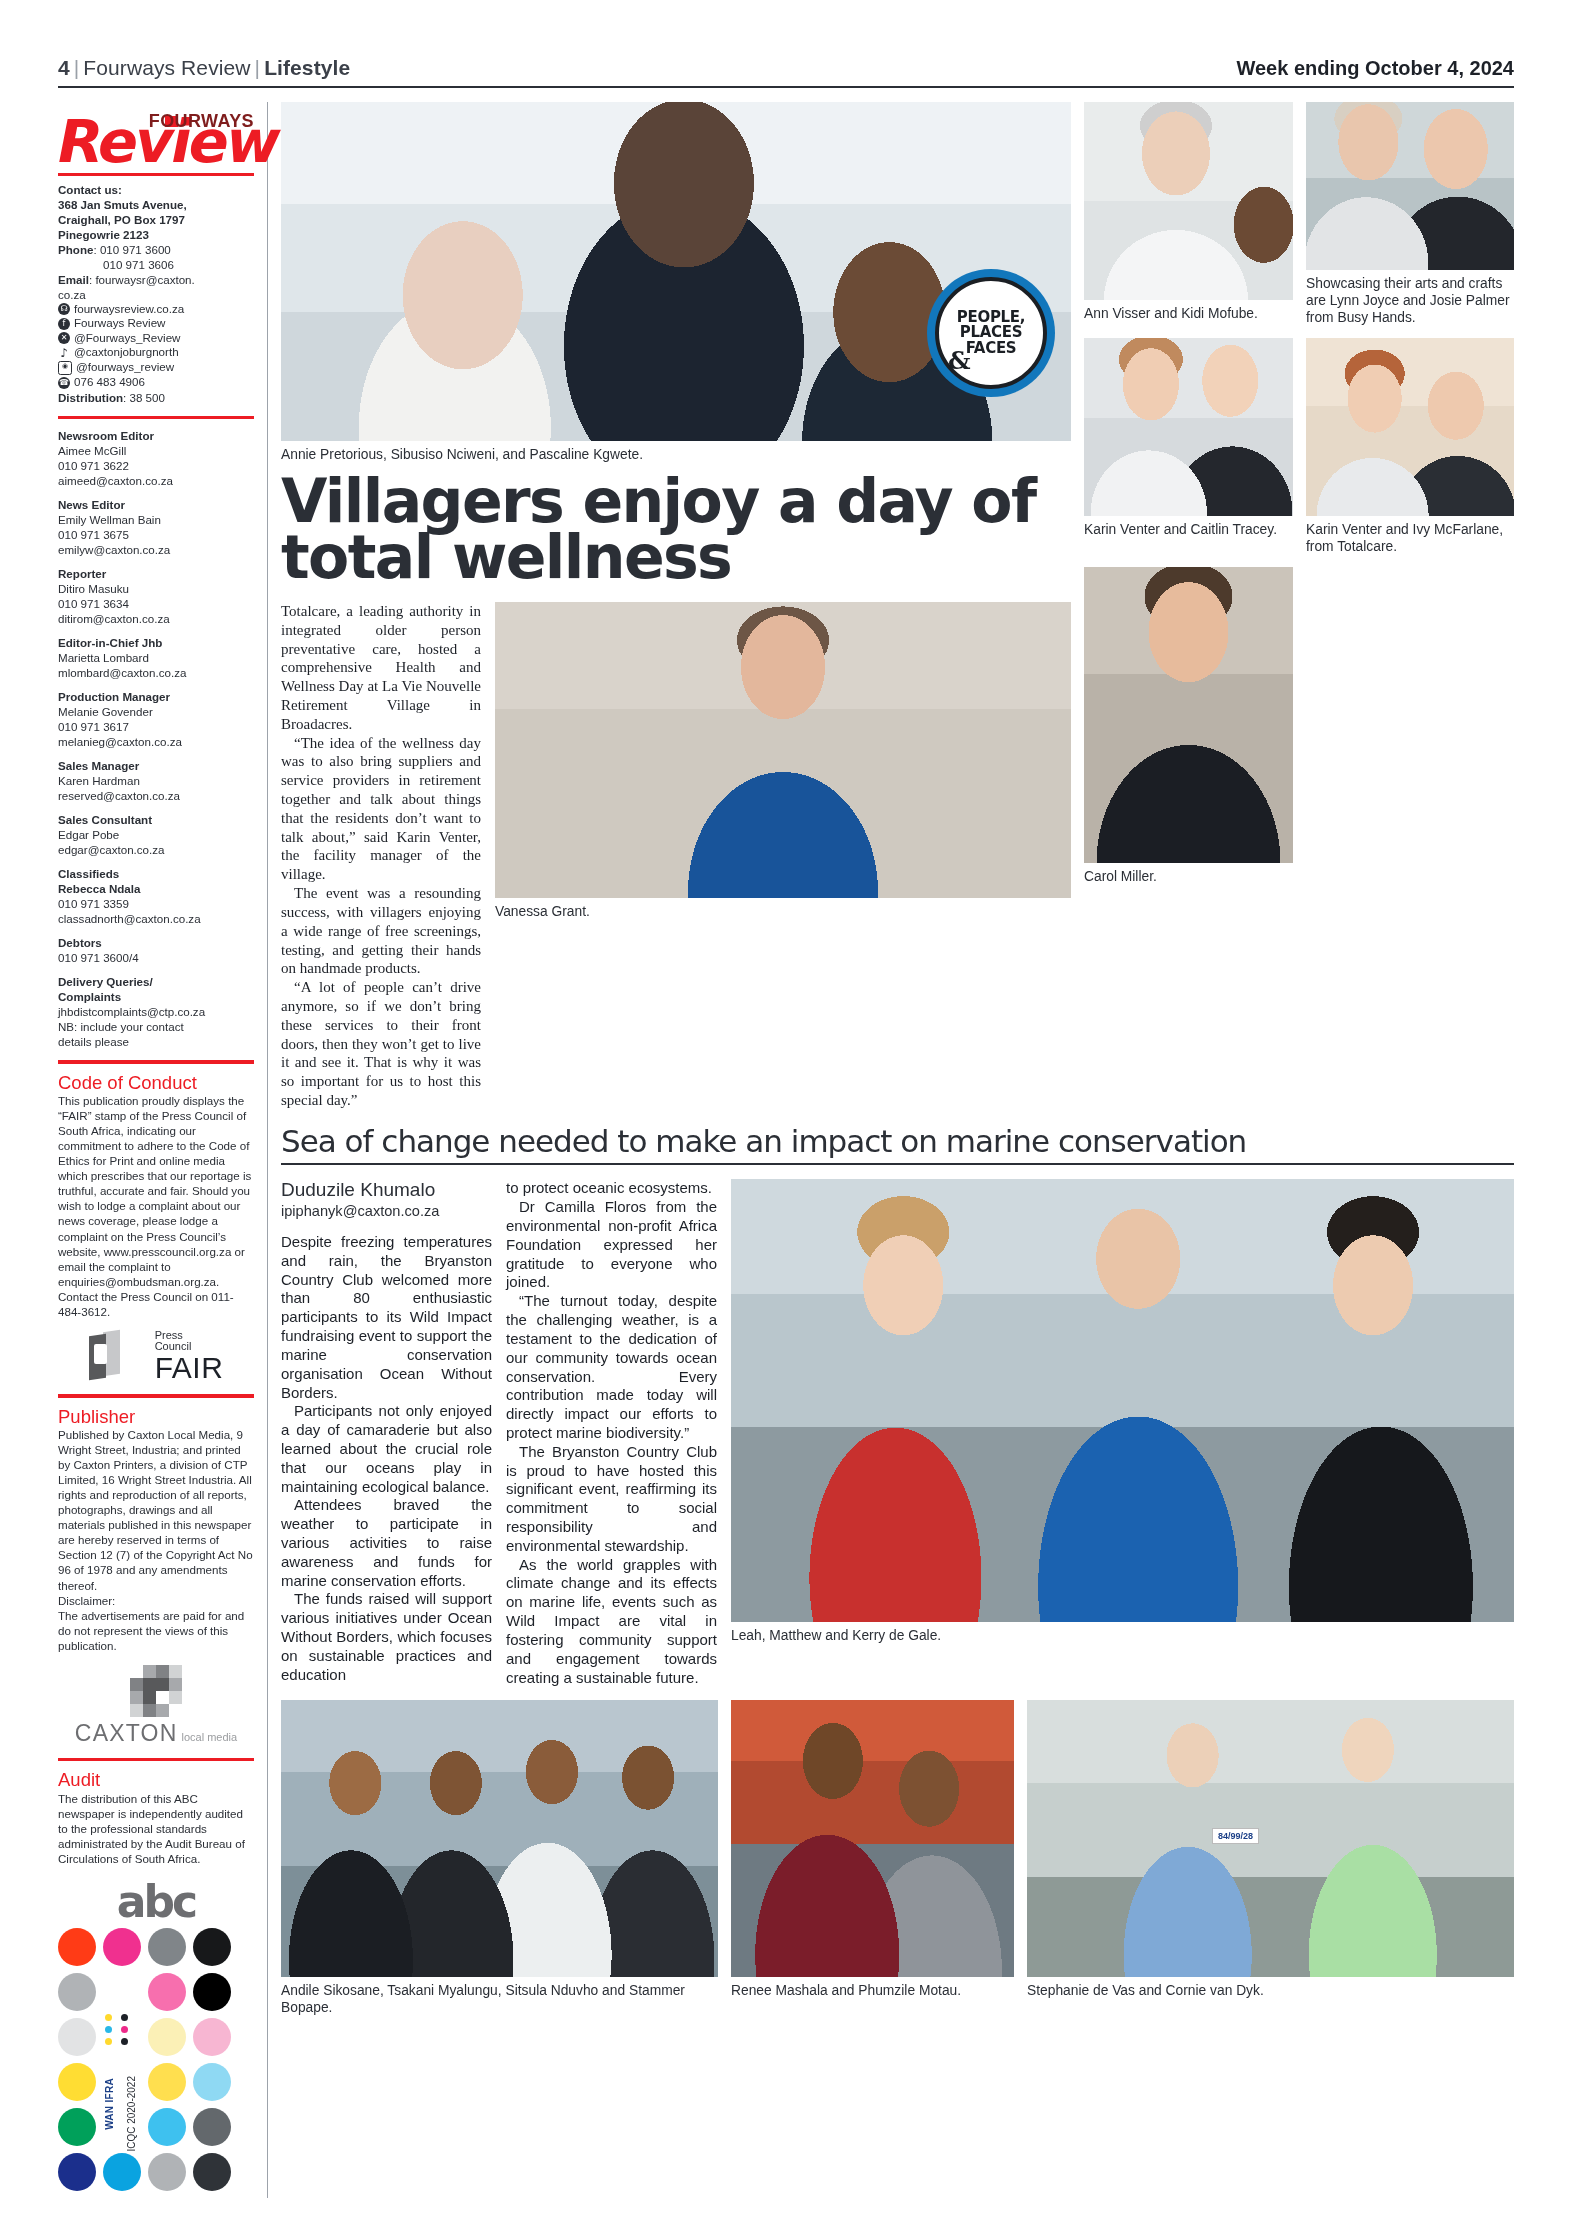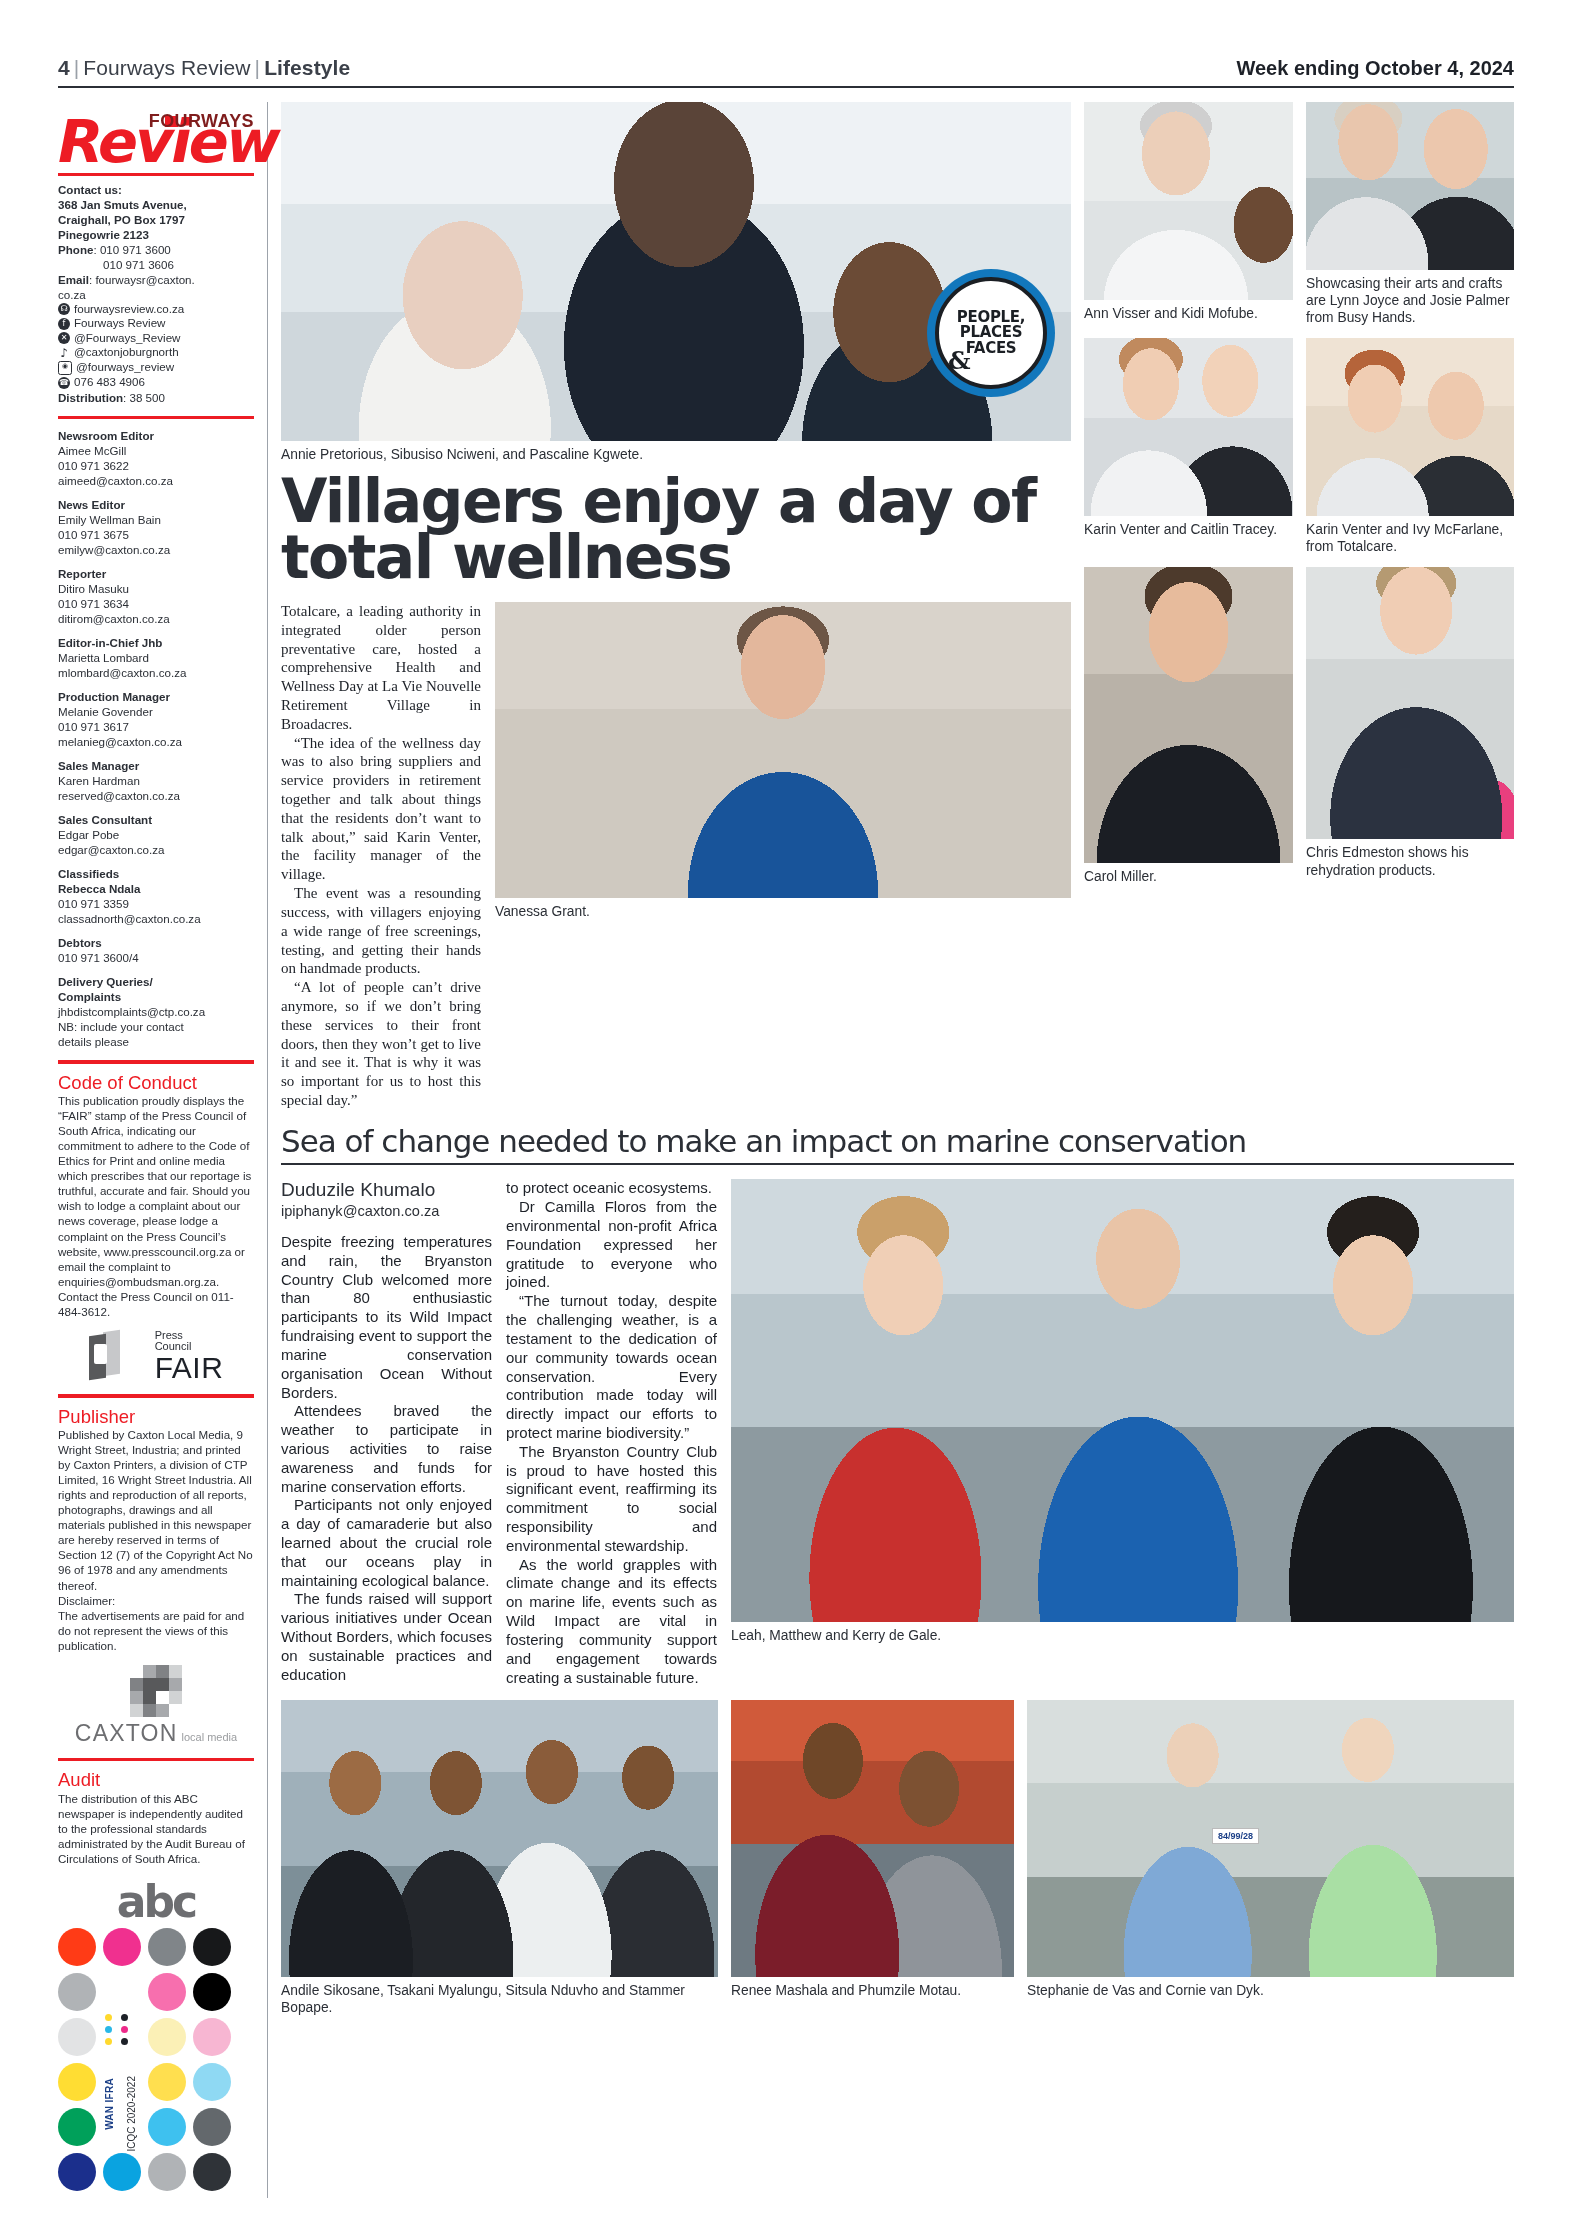--- a/index.html
+++ b/index.html
@@ -448,44 +448,35 @@
 
           <div style="display:flex;gap:13px;margin-top:12px;">
             <div style="width:209px;flex:0 0 209px;">
               <div class="ph" style="height:296px;background:
                      radial-gradient(ellipse 40px 50px at 50% 22%, #e7bb9c 0 100%, transparent 100%),
                      radial-gradient(ellipse 44px 34px at 50% 10%, #4d3a2c 0 100%, transparent 100%),
                      radial-gradient(ellipse 92px 118px at 50% 100%, #1b1e24 0 100%, transparent 100%),
                      linear-gradient(#cbc4ba 0 36%,#b9b2a8 36% 100%);"></div>
               <div class="cap">Carol Miller.</div>
             </div>
-            <div style="flex:1 1 auto;">
-              <div class="ph" style="height:272px;background:
-                     radial-gradient(ellipse 36px 44px at 53% 16%, #f0cdb4 0 100%, transparent 100%),
-                     radial-gradient(ellipse 40px 28px at 53% 6%, #b59a72 0 100%, transparent 100%),
-                     radial-gradient(ellipse 86px 110px at 53% 92%, #2b3240 0 100%, transparent 100%),
-                     radial-gradient(ellipse 26px 40px at 90% 93%, #e93f7e 0 100%, transparent 100%),
-                     linear-gradient(#dfe2e2 0 34%,#d2d6d6 34% 100%);"></div>
-              <div class="cap">Chris Edmeston shows his rehydration products.</div>
-            </div>
           </div>
         </div>
       </div>
 
       <div class="sechead">Sea of change needed to make an impact on marine conservation</div>
       <div style="height:2px;background:#2b2f36;margin:-6px 0 14px;"></div>
 
       <div class="story2">
         <div class="s2col">
           <div class="byline">Duduzile Khumalo</div>
           <div class="byemail">ipiphanyk@caxton.co.za</div>
           <div style="height:13px"></div>
           <p class="first">Despite freezing temperatures and rain, the Bryanston Country Club welcomed more than 80 enthusiastic participants to its Wild Impact fundraising event to support the marine conservation organisation Ocean Without Borders.</p>
+          <p> Participants not only enjoyed a day of camaraderie but also learned about the crucial role that our oceans play in maintaining ecological balance.</p>
           <p>Attendees braved the weather to participate in various activities to raise awareness and funds for marine conservation efforts.</p>
-          <p> Participants not only enjoyed a day of camaraderie but also learned about the crucial role that our oceans play in maintaining ecological balance.</p>
           <p>The funds raised will support various initiatives under Ocean Without Borders, which focuses on sustainable practices and education</p>
         </div>
 
         <div class="s2col">
           <p class="first">to protect oceanic ecosystems.</p>
           <p>Dr Camilla Floros from the environmental non-profit Africa Foundation expressed her gratitude to everyone who joined.</p>
           <p>“The turnout today, despite the challenging weather, is a testament to the dedication of our community towards ocean conservation. Every contribution made today will directly impact our efforts to protect marine biodiversity.”</p>
           <p>The Bryanston Country Club is proud to have hosted this significant event, reaffirming its commitment to social responsibility and environmental stewardship.</p>
           <p>As the world grapples with climate change and its effects on marine life, events such as Wild Impact are vital in fostering community support and engagement towards creating a sustainable future.</p>
         </div>

